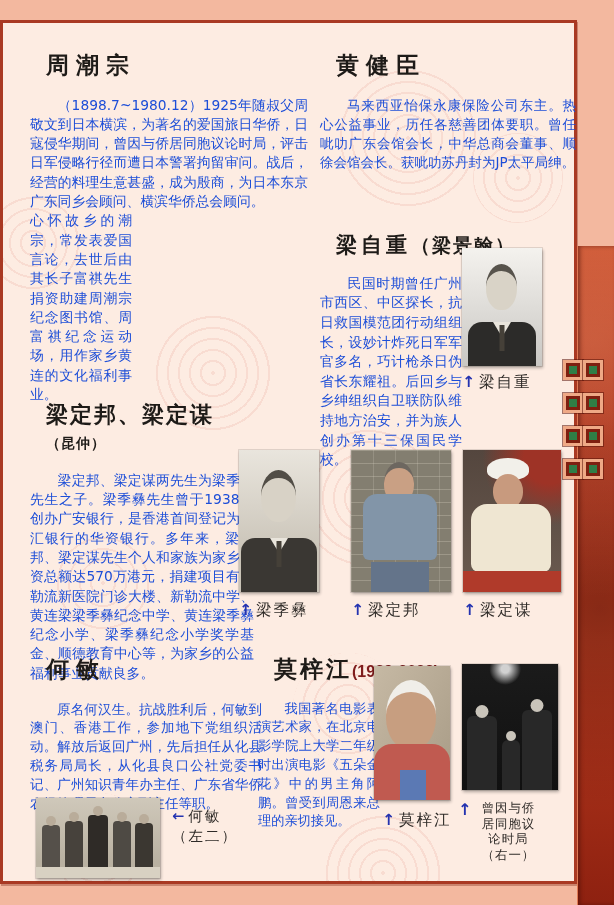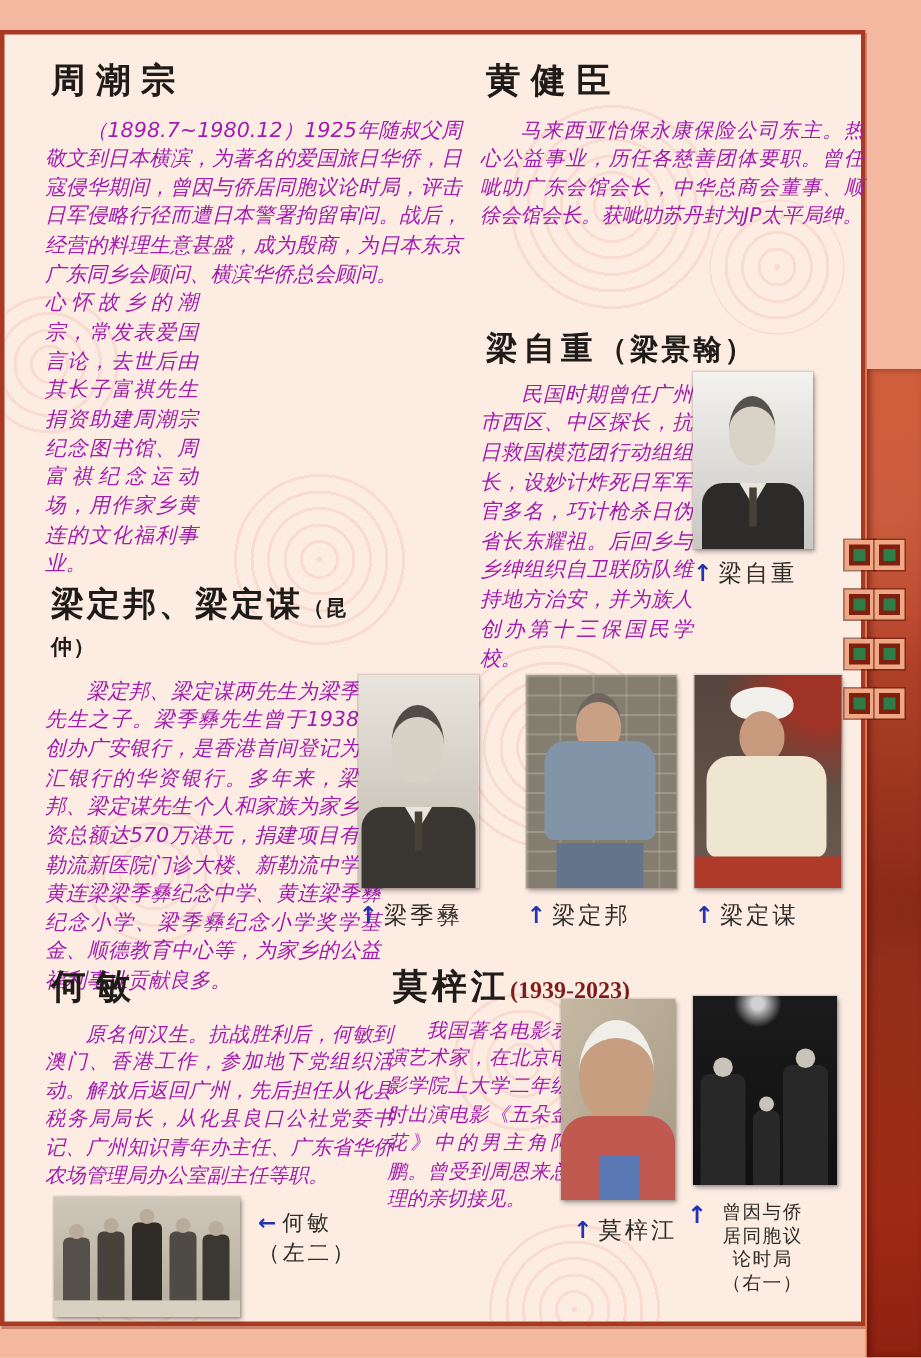--- a/index.html
+++ b/index.html
@@ -19,26 +19,26 @@
         radial-gradient(circle at 60% 55%, rgba(0,0,0,.25), transparent 55%),
         linear-gradient(180deg,#c94d2b,#a82c16 30%,#b83a1f 60%,#8e2110);
       box-shadow:inset 2px 0 4px rgba(60,10,5,.5);border-left:1px solid #e07a55;}
   .panel-ornament{position:absolute;left:563px;top:360px;z-index:4;display:grid;
       grid-template-columns:repeat(2,16px);gap:13px 4px;}
   .m-unit{width:14px;height:14px;border:3px solid #efa986;background:#7e1f10;
       position:relative;box-shadow:0 0 0 1px rgba(90,20,10,.55);}
   .m-unit::after{content:"";position:absolute;left:3px;top:3px;width:8px;height:8px;background:#2f7d46;}
   
   .sec{position:absolute;z-index:2;}
-  h2{margin:4px;font-family:Liberation Serif, serif;font-weight:bold;color:#1e1b18;
+  h2{margin:16px;font-family:Liberation Sans, sans-serif;font-weight:bold;color:#1e1b18;
      font-size:23px;letter-spacing:7px;line-height:1.2;}
   h2 .paren{font-size:19px;letter-spacing:2px;}
   h2 .paren-small{font-size:14px;letter-spacing:1px;}
   h2 .years{font-size:16px;letter-spacing:0;color:#7f1d1d;font-weight:bold;}
-  p.body{margin:0;color:#a21caf;font-size:13.8px;line-height:19.3px;text-align:justify;font-style:italic;}
+  p.body{margin:0;color:#1d4ed8;font-size:13.8px;line-height:19.3px;text-align:justify;}
   .indent{text-indent:2em;}
   .cap{font-family:"DejaVu Serif",serif;color:#2f2b28;font-size:15.5px;letter-spacing:2px;}
   .arrow{color:#2433b0;font-weight:bold;font-family:"DejaVu Sans",sans-serif;
          font-style:normal;letter-spacing:0;margin-right:4px;}
   
   .ph{position:absolute;box-shadow:0 0 0 1px rgba(0,0,0,.1),1px 2px 3px rgba(0,0,0,.3);overflow:hidden;}
   .ph i{position:absolute;display:block;}
   .face{border-radius:50% 50% 46% 46%;}
   .suit{border-radius:14px 14px 0 0;}
   .suit::before{content:"";position:absolute;left:50%;transform:translateX(-50%);top:0;

